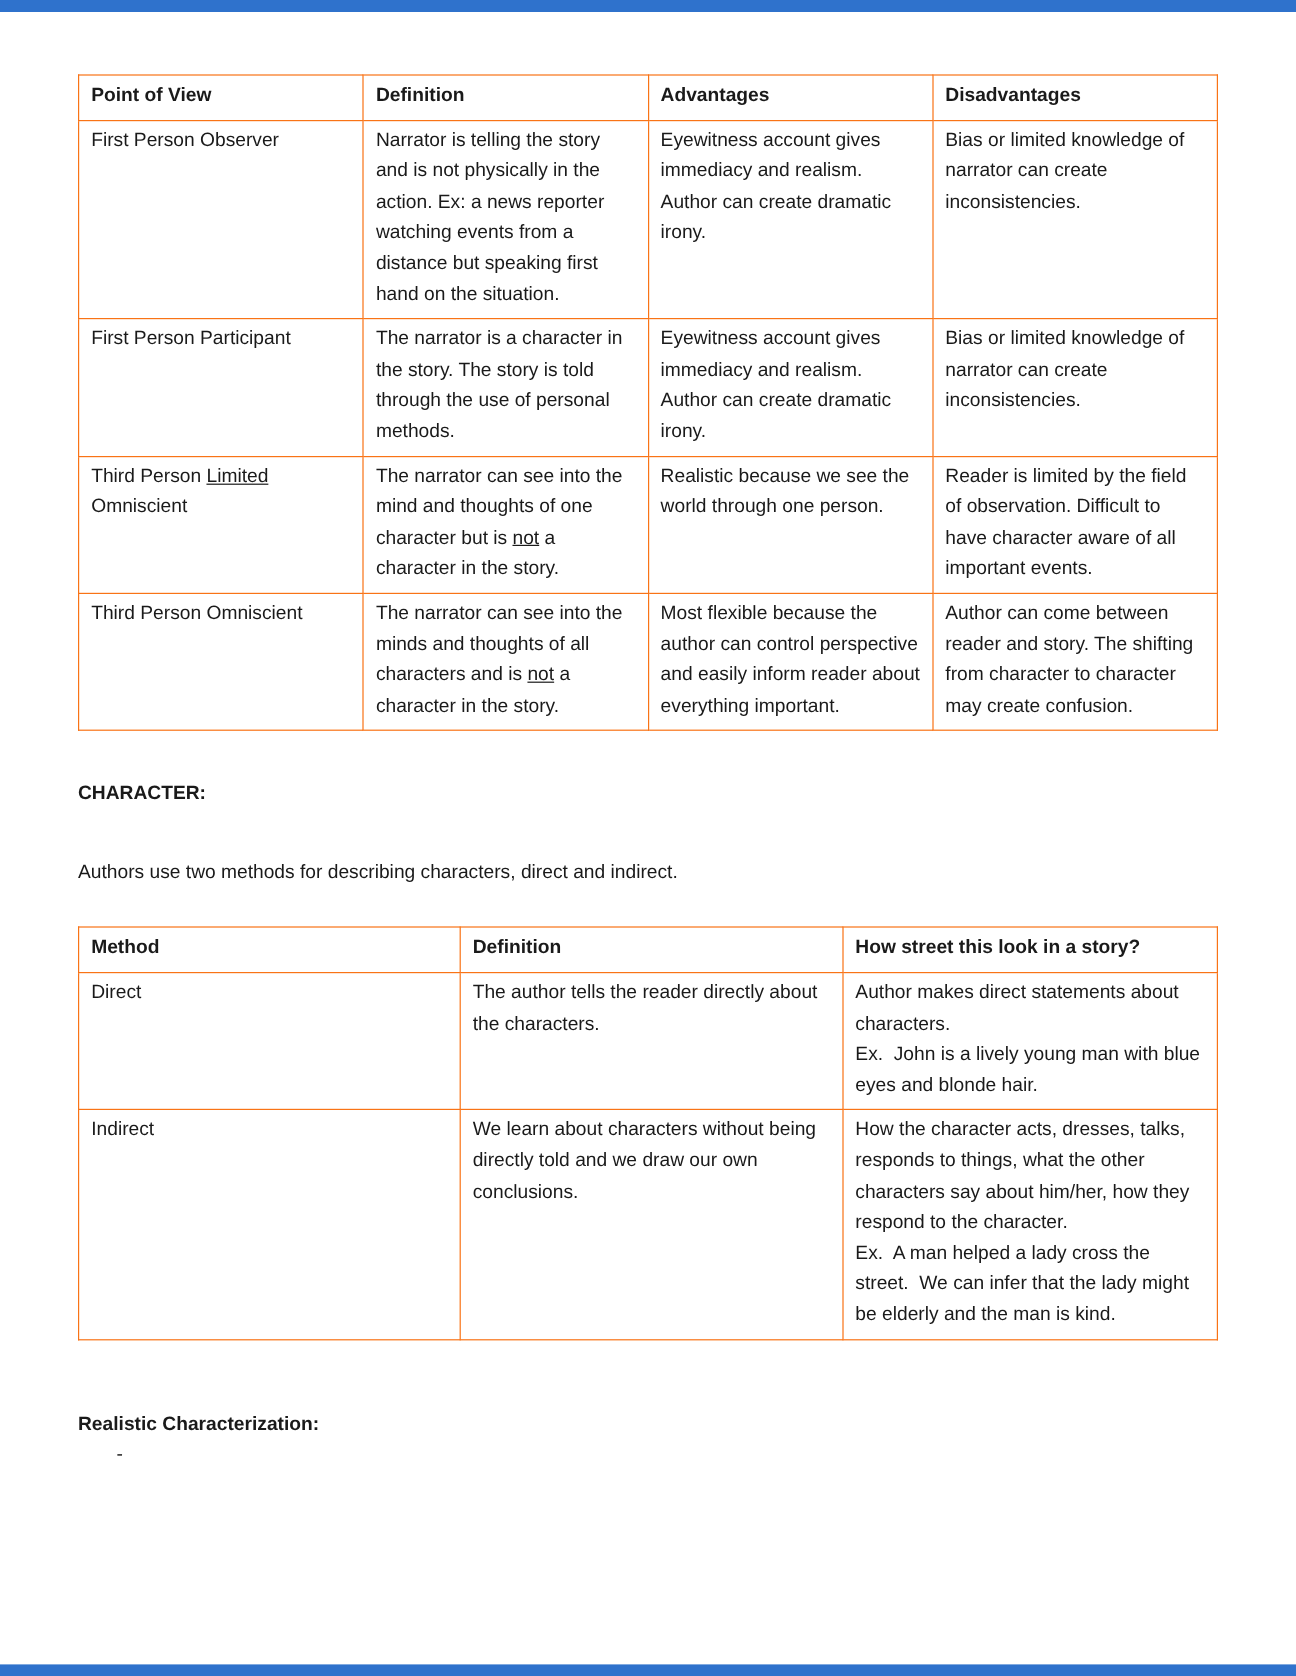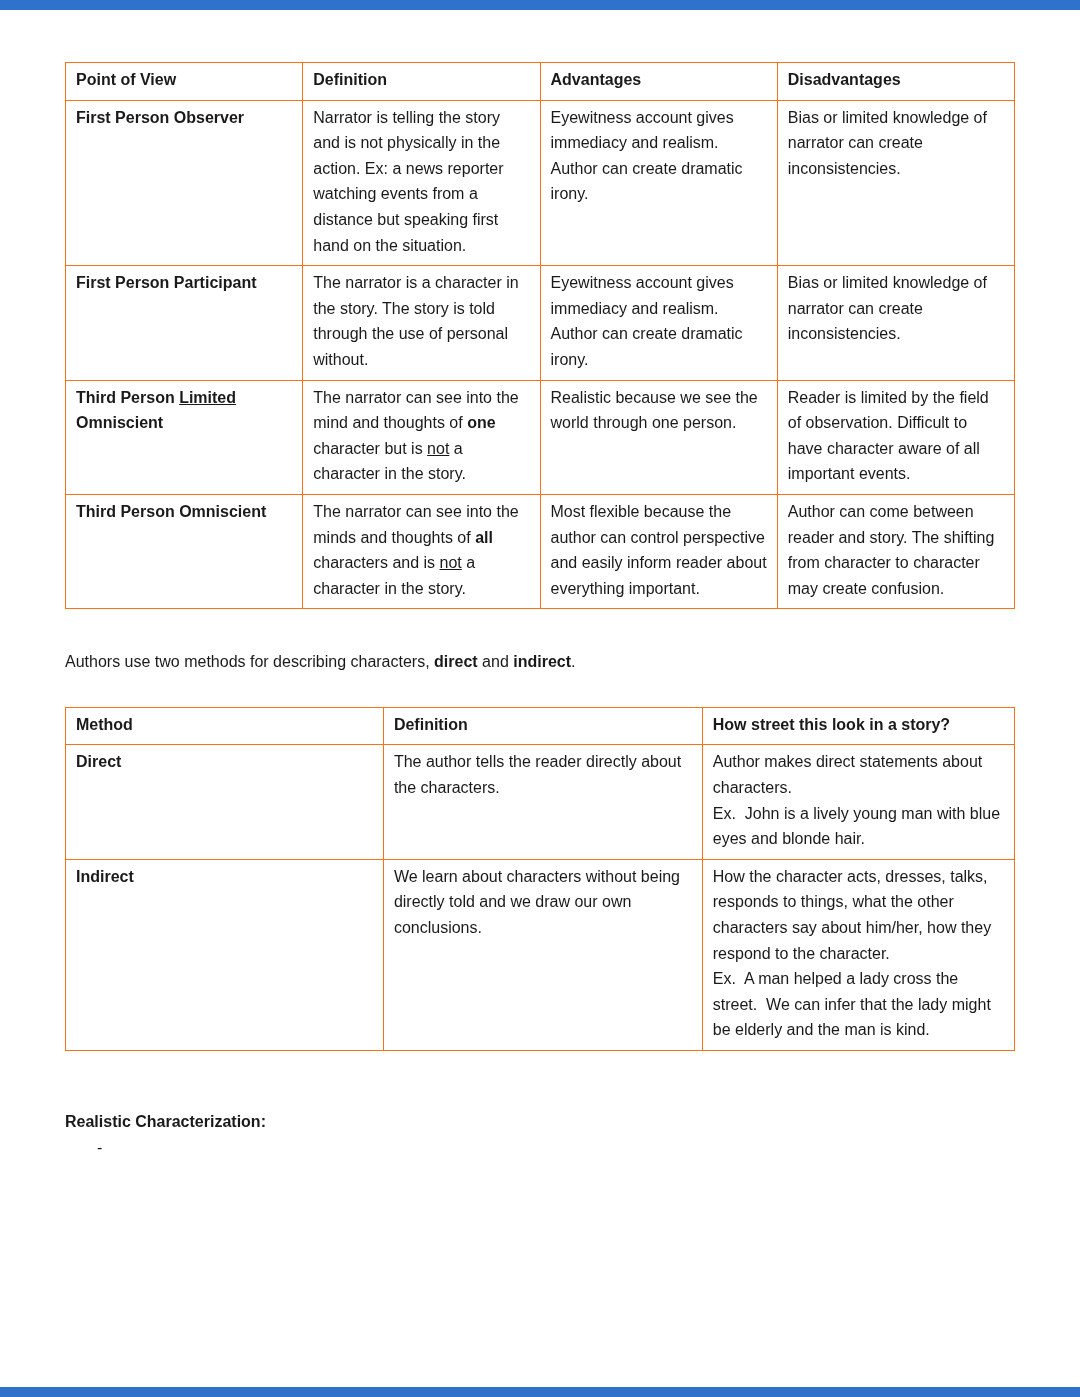--- a/index.html
+++ b/index.html
@@ -41,21 +41,21 @@
     padding: 4px 10px 7px 10px;
     vertical-align: top;
     text-align: left;
     white-space: pre-wrap;
     font-weight: normal;
     line-height: 1.6;
   }
   th {
     font-weight: bold;
   }
-  .b { font-weight: bold; }
+  .b { font-weight: normal; }
   .u { text-decoration: underline; }
 
   #pov-table col { width: 25%; }
   #method-table col.c1 { width: 33.5%; }
   #method-table col.c2 { width: 33.6%; }
   #method-table col.c3 { width: 32.9%; }
 
   .section-heading {
     font-weight: bold;
     margin: 40px 0 0 0;
@@ -108,39 +108,40 @@
       </thead>
       <tbody>
         <tr>
           <td><span class="b">First Person Observer</span></td>
           <td><span>Narrator is telling the story and is not physically in the action. Ex: a news reporter watching events from a distance but speaking first hand on the situation.</span></td>
           <td><span>Eyewitness account gives immediacy and realism. Author can create dramatic irony.</span></td>
           <td><span>Bias or limited knowledge of narrator can create inconsistencies.</span></td>
         </tr>
         <tr>
           <td><span class="b">First Person Participant</span></td>
-          <td><span>The narrator is a character in the story. The story is told through the use of personal without.</span></td>
+          <td><span>The narrator is a character in the story. The story is told through the use of personal methods.</span></td>
           <td><span>Eyewitness account gives immediacy and realism. Author can create dramatic irony.</span></td>
           <td><span>Bias or limited knowledge of narrator can create inconsistencies.</span></td>
         </tr>
         <tr>
           <td><span class="b">Third Person </span><span class="b u">Limited</span><span class="b"> Omniscient</span></td>
           <td><span>The narrator can see into the mind and thoughts of </span><span class="b">one</span><span> character but is </span><span class="u">not</span><span> a character in the story.</span></td>
           <td><span>Realistic because we see the world through one person.</span></td>
           <td><span>Reader is limited by the field of observation. Difficult to have character aware of all important events.</span></td>
         </tr>
         <tr>
           <td><span class="b">Third Person Omniscient</span></td>
           <td><span>The narrator can see into the minds and thoughts of </span><span class="b">all</span><span> characters and is </span><span class="u">not</span><span> a character in the story.</span></td>
           <td><span>Most flexible because the author can control perspective and easily inform reader about everything important.</span></td>
           <td><span>Author can come between reader and story. The shifting from character to character may create confusion.</span></td>
         </tr>
       </tbody>
     </table>
 
+  <div class="section-heading">CHARACTER:</div>
 
   <p class="intro-paragraph"><span>Authors use two methods for describing characters, </span><span class="b">direct</span><span> and </span><span class="b">indirect</span><span>.</span></p>
 
   <table id="method-table">
     <colgroup>
         <col class="c1">
         <col class="c2">
         <col class="c3">
       </colgroup>
   <thead>

